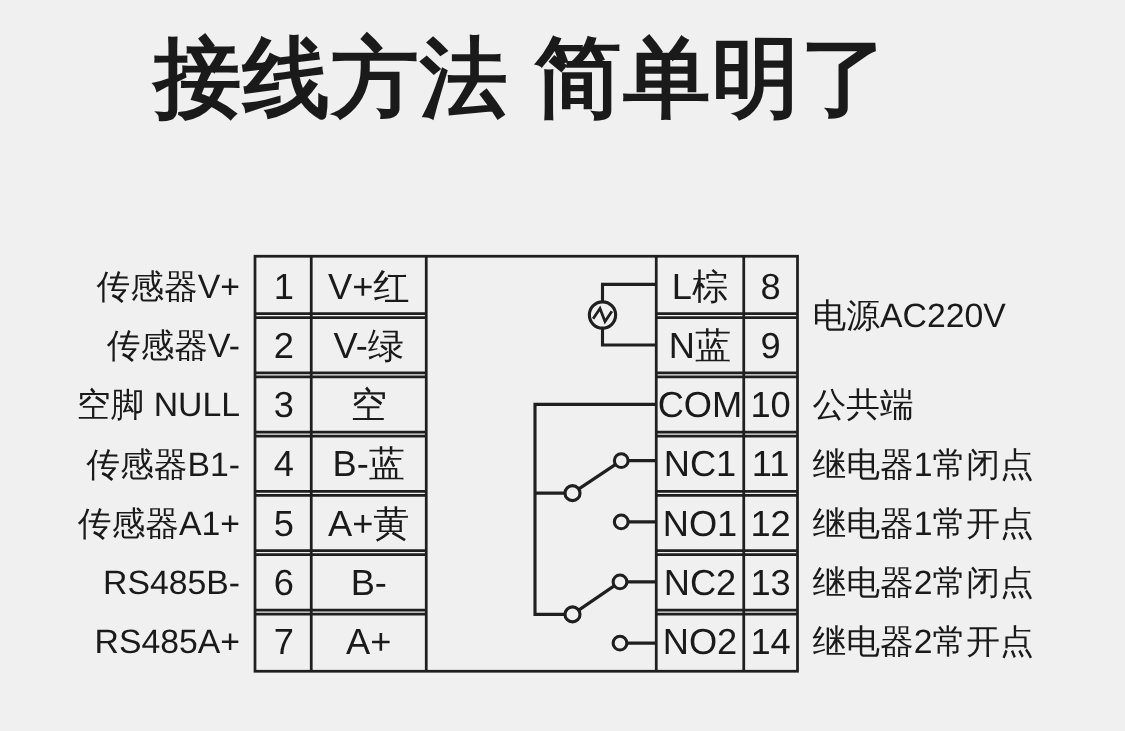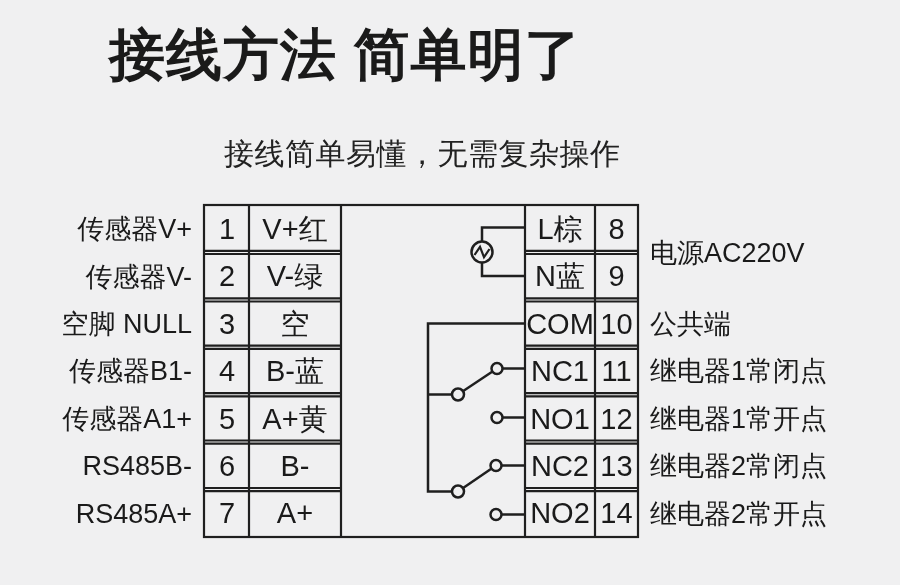--- a/index.html
+++ b/index.html
@@ -9,22 +9,22 @@
   }
   .page{
     position:relative;
     width:900px;height:585px;
     margin:0 auto;
     background:#f0f0f1;
     overflow:hidden;
   }
   .title{
     position:absolute;
-    left:109px;top:24px;
-    font-size:56px;
+    left:123px;top:24px;
+    font-size:70px;
     font-weight:900;
     letter-spacing:1px;
     color:#1a1a1a;
     line-height:1.1;
     white-space:nowrap;
   }
   .subtitle{
     position:absolute;
     left:224px;top:134px;
     font-size:30px;
@@ -45,21 +45,20 @@
   .grid{stroke:#1f1f1f;stroke-width:2.2;fill:none;}
   .wire{stroke:#1f1f1f;stroke-width:2.5;fill:none;}
   .node{stroke:#1f1f1f;stroke-width:2.5;fill:#f0f0f1;}
 </style>
 </head>
 <body>
 
 <div class="page">
 
   <div class="title">接线方法 简单明了</div>
-  <div class="subtitle">接线简单易懂，无需复杂操作</div>
 
   <svg width="900" height="585" viewBox="0 0 900 585">
 
     <g>
       <rect class="grid" x="204" y="205" width="434" height="332"></rect>
       <path class="grid" d="M249,205 V537 M341,205 V537 M525,205 V537 M595,205 V537"></path>
 
       <path class="grid" d="M204,250.8 H341 M204,254.0 H341
                M204,298.3 H341 M204,301.5 H341
                M204,345.7 H341 M204,348.9 H341

